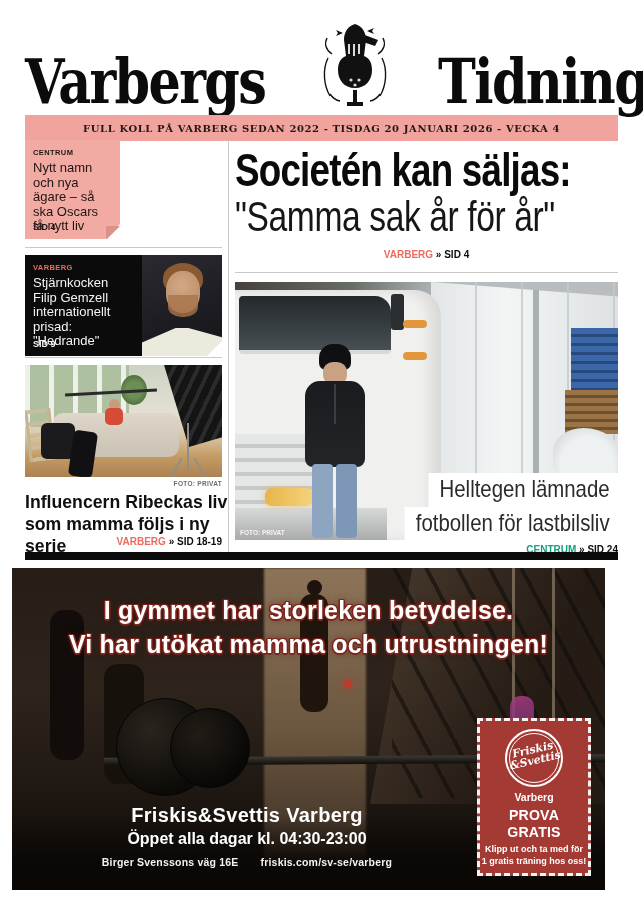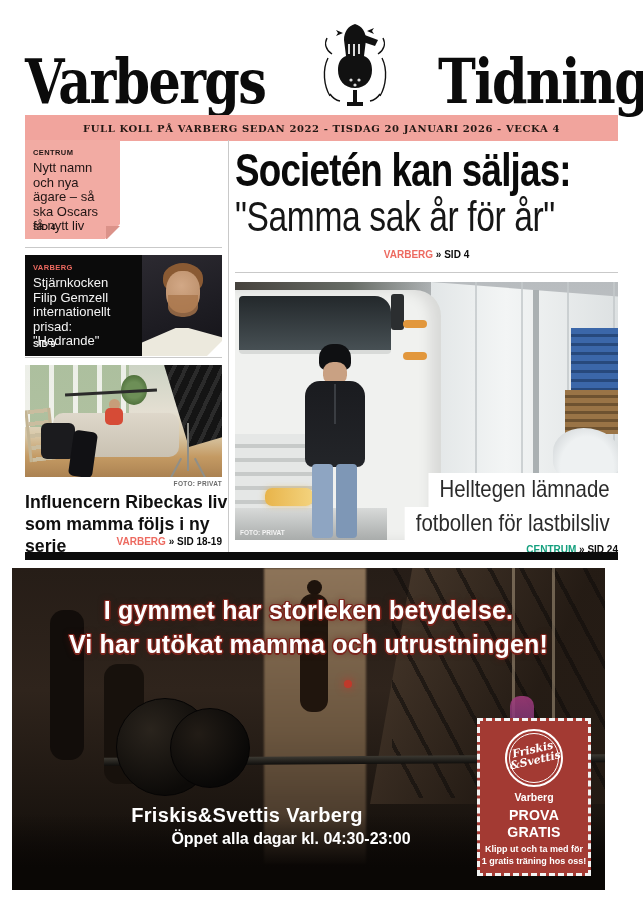--- a/index.html
+++ b/index.html
@@ -163,21 +163,21 @@
              background:radial-gradient(circle at 35% 32%,#2a241d,#0c0a08 72%);border:1px solid #050404;}
   .ad-plate2{position:absolute;left:158px;top:140px;width:78px;height:78px;border-radius:50%;
              background:radial-gradient(circle at 35% 32%,#221c16,#090807 72%);border:1px solid #050404;}
   .ad-head{position:absolute;left:0;width:100%;text-align:center;color:#ffffff;font-weight:bold;
            font-size:25px;letter-spacing:.2px;
            text-shadow:-1.5px 0 0 #7d241c,1.5px 0 0 #7d241c,0 -1.5px 0 #7d241c,0 1.5px 0 #7d241c,
                        -1px -1px 0 #7d241c,1px 1px 0 #7d241c,1px -1px 0 #7d241c,-1px 1px 0 #7d241c,0 0 7px rgba(90,20,15,.85);}
   .ad-brand{position:absolute;left:0;top:236px;width:470px;text-align:center;color:#fff;
             font-size:20px;font-weight:bold;letter-spacing:.3px;}
   .ad-hours{position:absolute;left:0;top:262px;width:470px;text-align:center;color:#fff;
-            font-size:16px;font-weight:bold;padding-left:44px;}
+            font-size:16px;font-weight:bold;}
   .ad-addr{position:absolute;left:0;top:288px;width:470px;text-align:center;color:#f2f2f2;
            font-size:10.5px;font-weight:bold;letter-spacing:.2px;}
   .ad-addr .gap{display:inline-block;width:22px;}
 
   
   .coupon{position:absolute;left:465px;top:150px;width:114px;height:158px;background:#A33A33;
           border:3px dashed #f3f3f3;box-sizing:border-box;text-align:center;color:#fff;}
   .cp-logo{position:relative;width:58px;height:58px;margin:8px auto 4px;border:2.5px solid #fff;border-radius:50%;
            box-sizing:border-box;}
   .cp-logo::before{content:"";position:absolute;inset:2px;border:1px solid #fff;border-radius:50%;}
@@ -336,20 +336,23 @@
     <div class="ad-floor"></div>
     <div class="ad-bar"></div>
     <div class="ad-plate1"></div>
     <div class="ad-plate2"></div>
 
     <div class="ad-head" style="top:28px;">I gymmet har storleken betydelse.</div>
     <div class="ad-head" style="top:62px;">Vi har utökat mamma och utrustningen!</div>
 
     <div class="ad-brand">Friskis&amp;Svettis Varberg</div>
     <div class="ad-hours">Öppet alla dagar kl. 04:30-23:00</div>
+    <div class="ad-addr">
+      <span>Birger Svenssons väg 16E</span><span class="gap"></span><span>friskis.com/sv-se/varberg</span>
+    </div>
 
     <div class="coupon">
       <div class="cp-logo">
         <div class="cp-script">
           <span>Friskis</span><br>
           <span>&amp;Svettis</span>
         </div>
       </div>
       <div class="cp-loc">Varberg</div>
       <div class="cp-offer">PROVA GRATIS</div>

